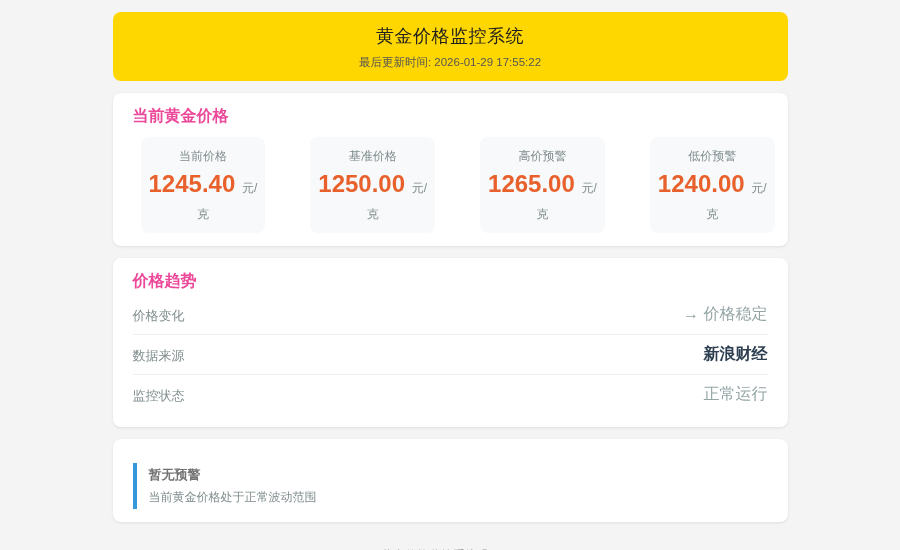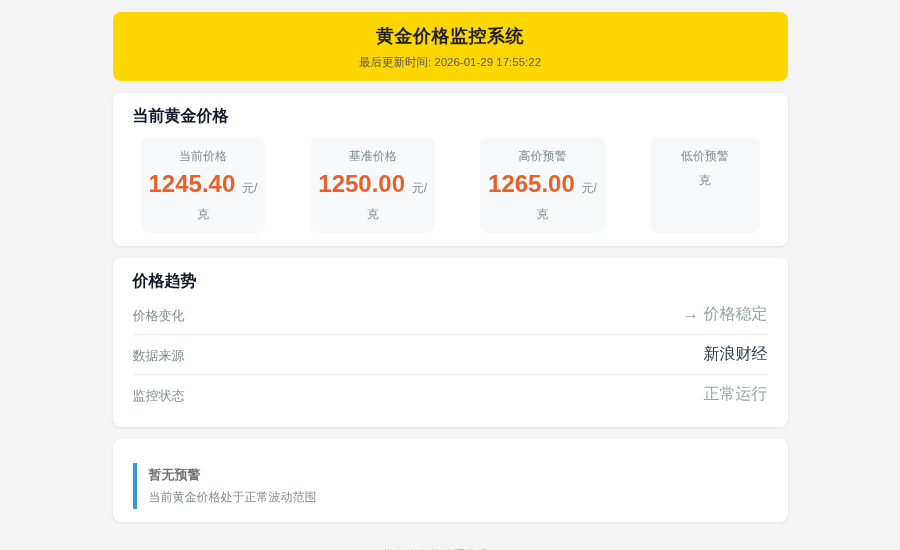--- a/index.html
+++ b/index.html
@@ -14,39 +14,39 @@
   
   .banner {
     background: var(--accent-yellow, #ffd700);
     border-radius: 8px;
     text-align: center;
     padding: 12px 10px 11px;
     margin-bottom: 12px;
   }
   .banner h1 {
     font-size: 18px;
-    font-weight: bold;
+    font-weight: normal;
     color: #1f1f1f;
     letter-spacing: 0.5px;
     margin-bottom: 7px;
   }
   .banner .update { font-size: 11.5px; color: #555; }
 
   
   .card {
     background: #ffffff;
     border-radius: 8px;
     box-shadow: 0 1px 3px rgba(0,0,0,0.09);
     padding: 13px 20px;
     margin-bottom: 12px;
   }
   .card h2 {
     font-size: 16px;
     font-weight: bold;
-    color: #0f172a;
+    color: #ec4899;
     line-height: 1.2;
   }
 
   
   .price-grid {
     display: grid;
     grid-template-columns: repeat(4, 1fr);
     gap: 45px;
     padding: 0 8px;
     margin-top: 12px;
@@ -85,21 +85,21 @@
   .row {
     display: flex;
     justify-content: space-between;
     align-items: flex-end;
     padding: 9px 0;
     border-bottom: 1px solid #efefef;
   }
   .row.last { border-bottom: none; }
   .row-label { font-size: 13px; color: #7f8c8d; }
   .row-value { font-size: 16px; color: var(--muted-gray, #95a5a6); }
-  .row-value.strong { color: #2c3e50; font-weight: normal; }
+  .row-value.strong { color: #2c3e50; font-weight: bold; }
 
   
   .alert-item {
     border-left: 4px solid var(--alert-blue, #3498db);
     padding: 3px 0 3px 12px;
     margin-top: 11px;
   }
   .alert-title {
     font-size: 13px;
     font-weight: bold;
@@ -143,20 +143,21 @@
       </div>
 
       <div class="price-box">
         <div class="price-label">高价预警</div>
         <div class="price-value"><span>1265.00</span> <span class="unit">元/</span></div>
         <div class="unit-line2">克</div>
       </div>
 
       <div class="price-box">
         <div class="price-label">低价预警</div>
+        <div class="price-value"><span>1240.00</span> <span class="unit">元/</span></div>
         <div class="unit-line2">克</div>
       </div>
 
     </div>
   </section>
 
   <section class="card">
     <h2>价格趋势</h2>
     <div class="trend-rows">
       <div class="row">

